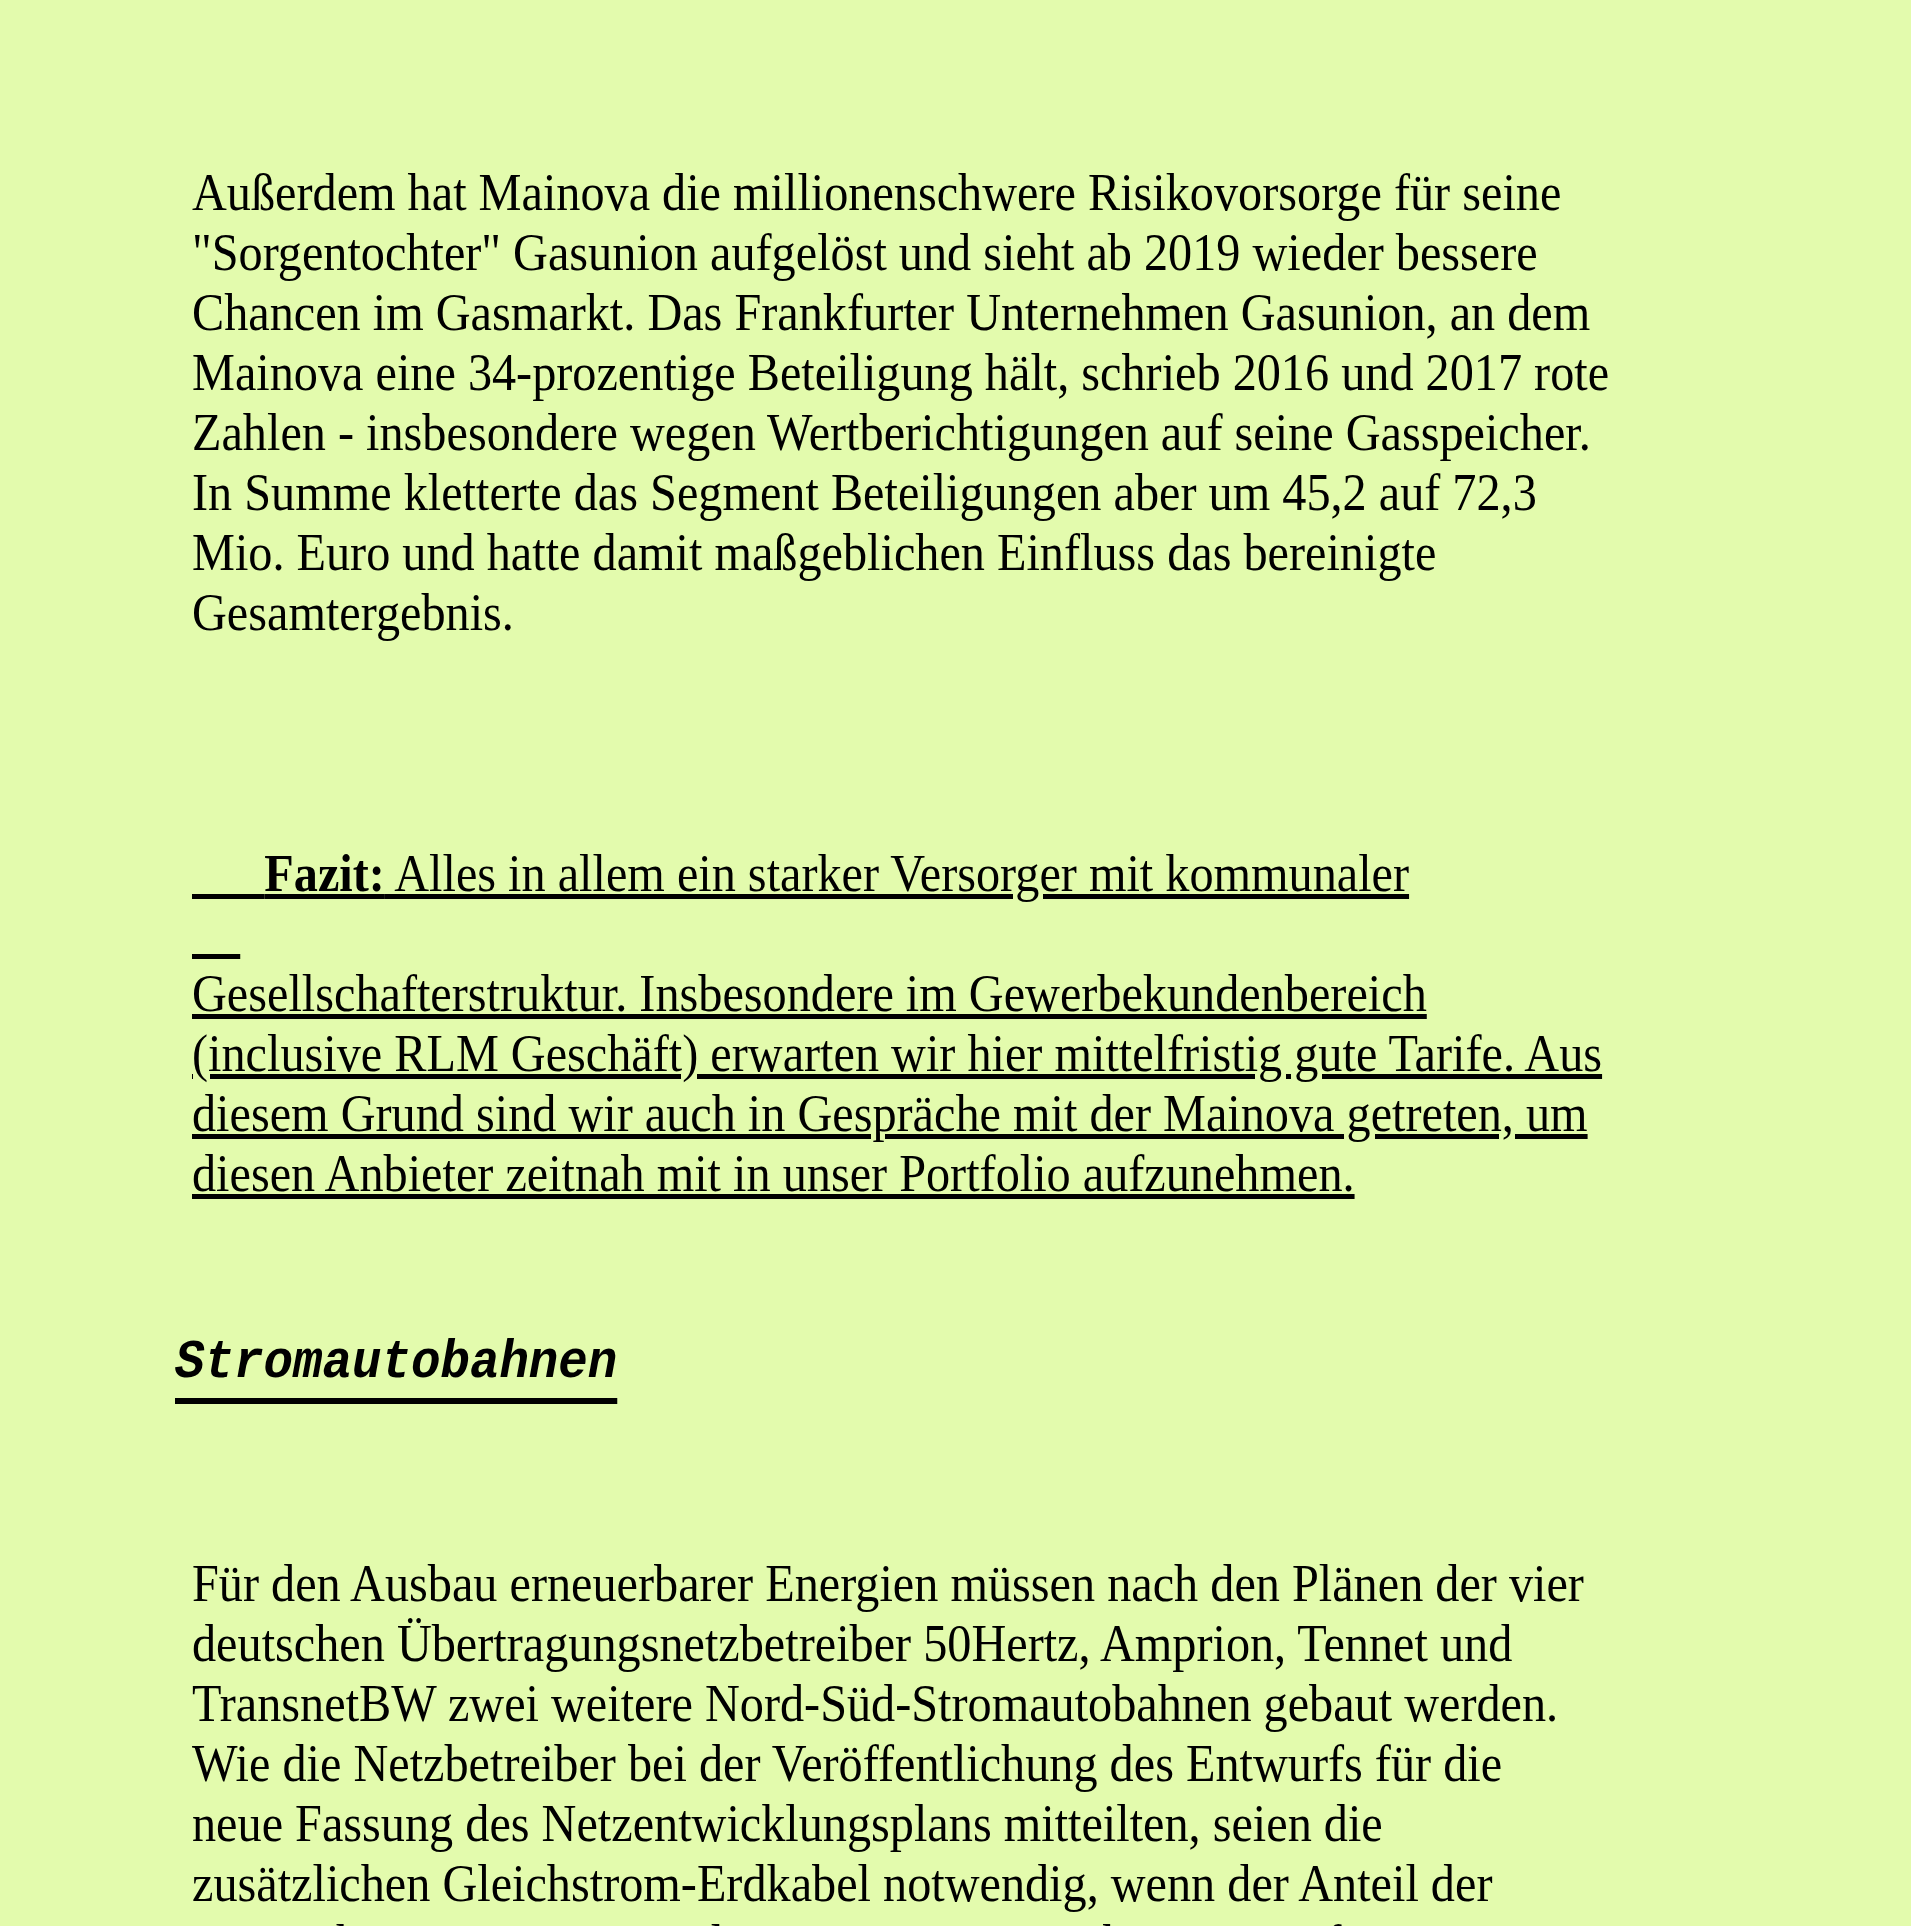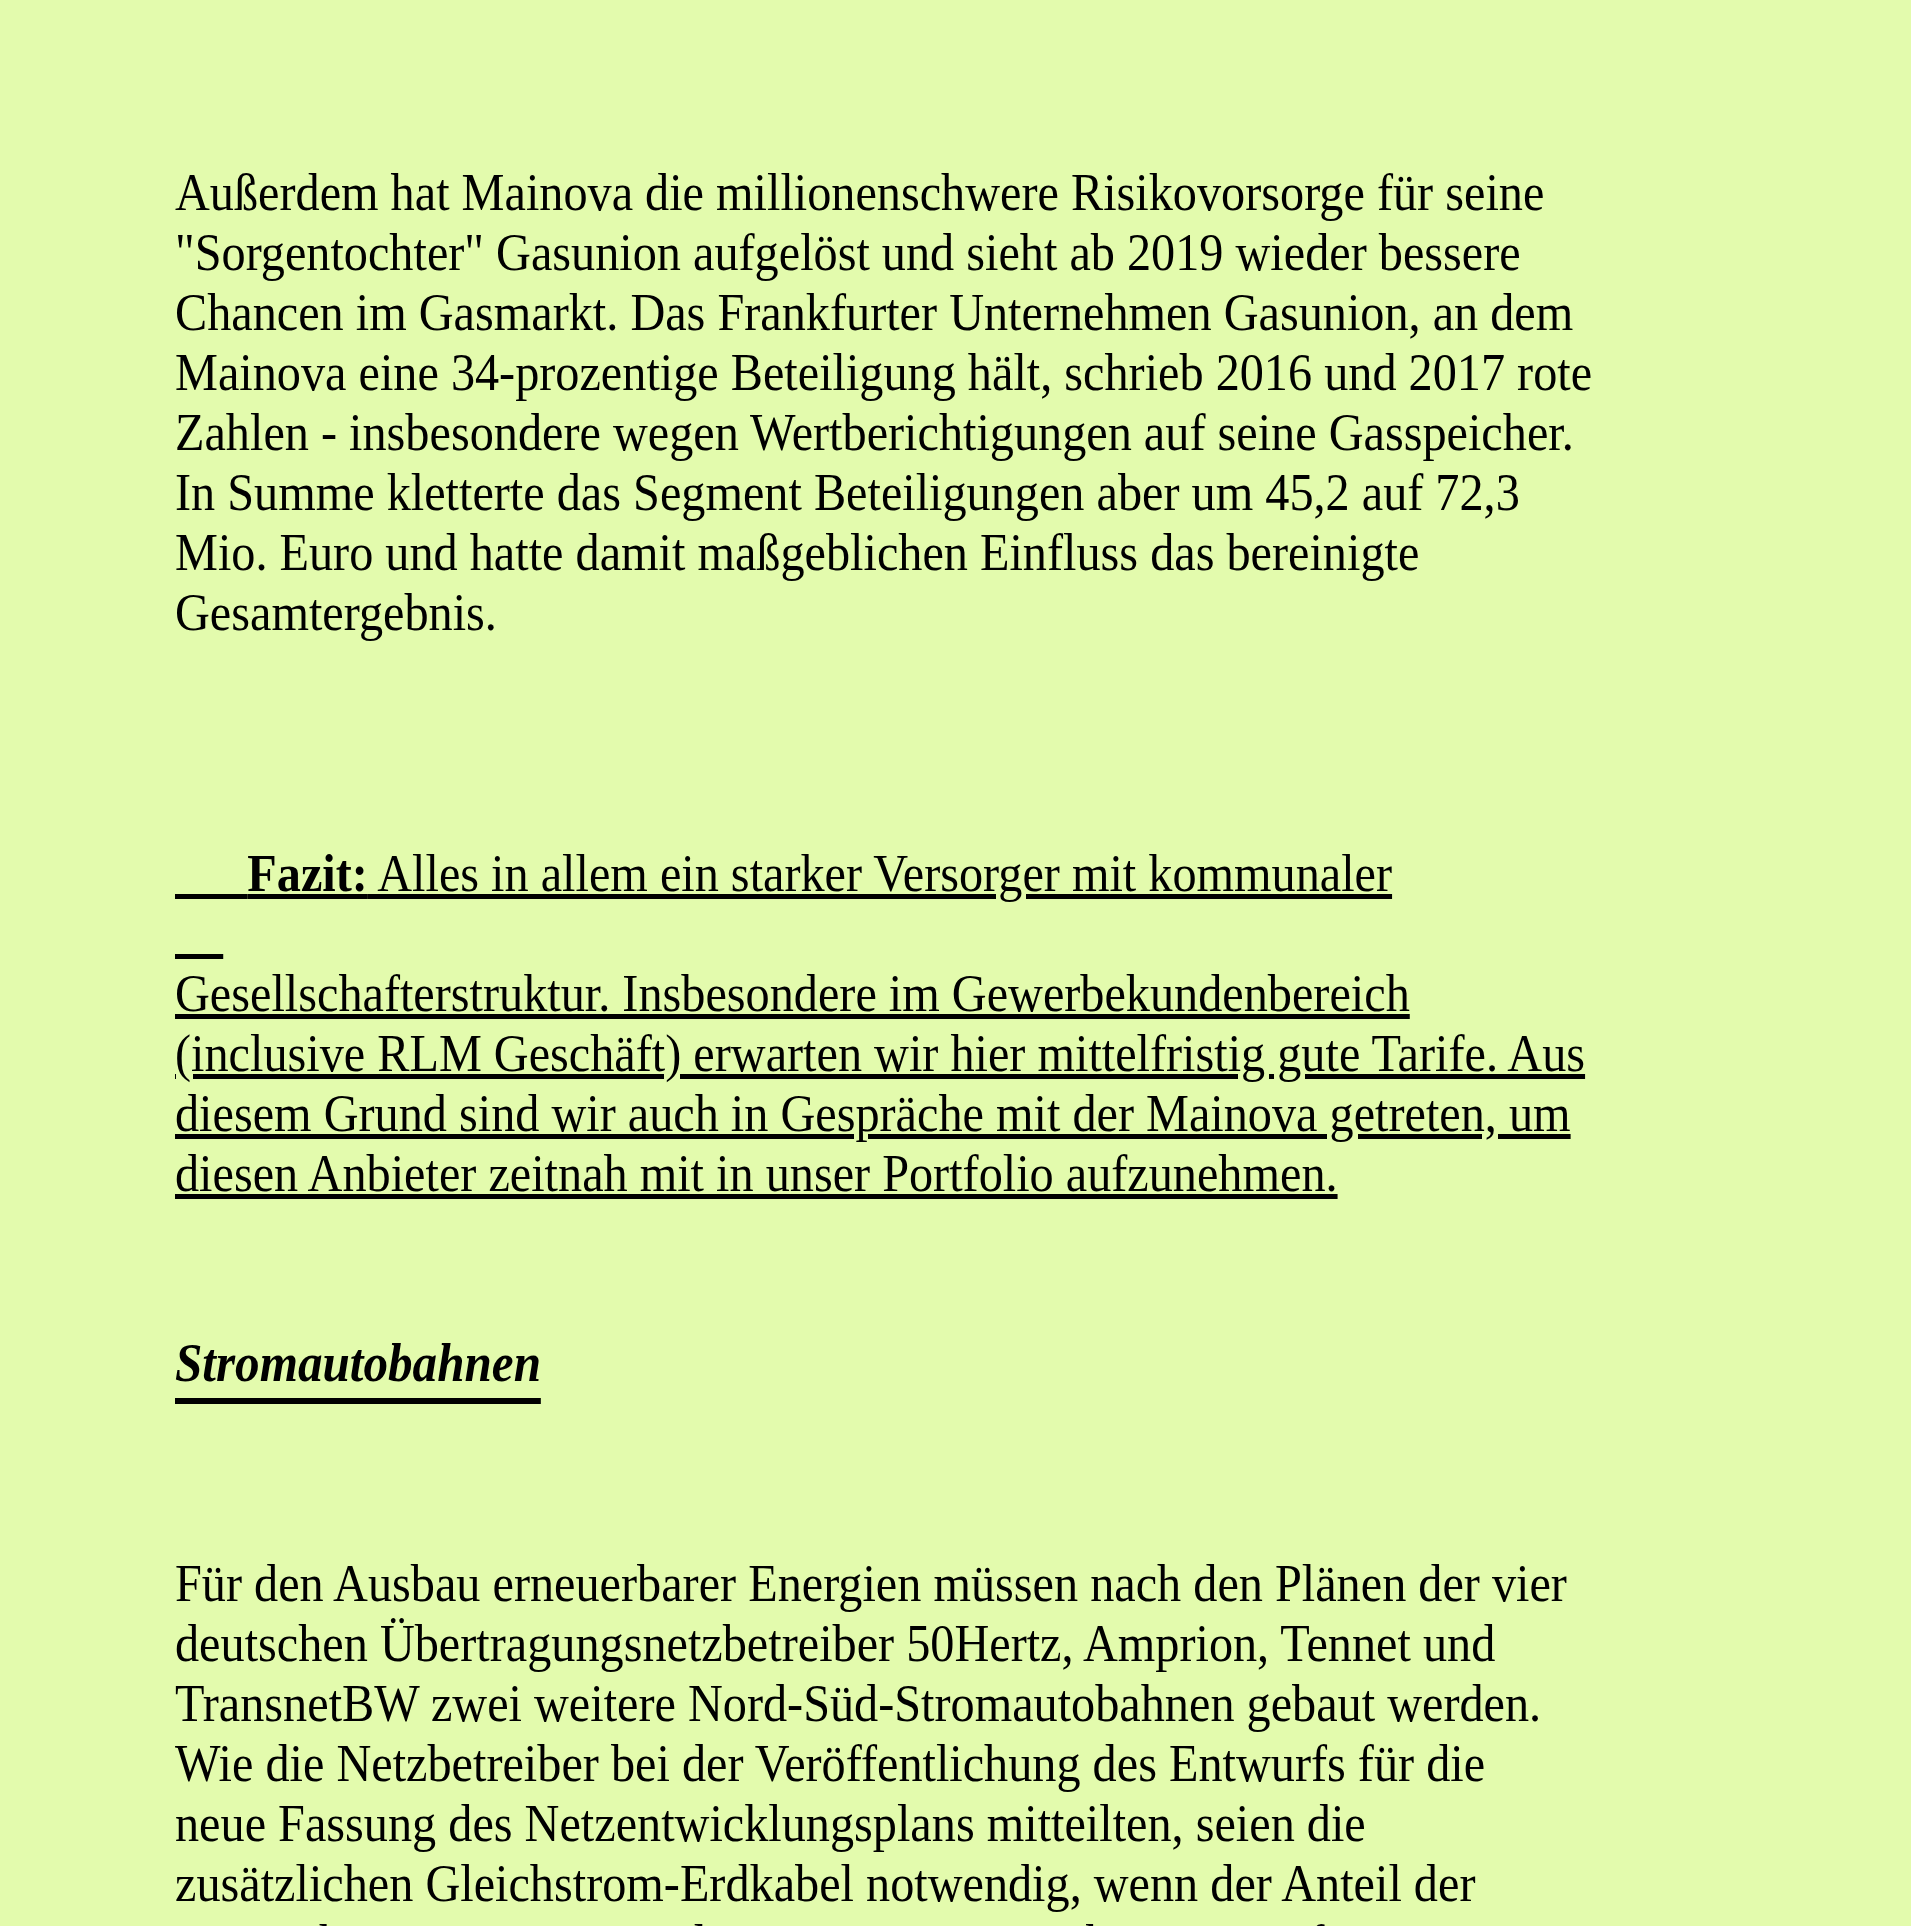--- a/index.html
+++ b/index.html
@@ -13,30 +13,30 @@
     height: 2703px;
     background: #e3fbad;
     color: #000000;
     font-family: "Liberation Serif", "DejaVu Serif", serif;
     font-size: 53px;
     line-height: 60px;
     overflow: hidden;
     box-sizing: border-box;
     padding: 0 169px 0 175px;
   }
-  .para { margin: 0; }
+  .para { margin: 17px; }
   .line {
     white-space: pre;
     transform: scaleX(0.91);
     transform-origin: 0 0;
   }
   .b { font-weight: 700; }
   .para-mainova        { margin-top: 162px; }
   .para-fazit-mainova  { margin-top: 141px; text-decoration: underline; }
-  .heading-block       { margin-top: 130px; }
+  .heading-block       { margin-top: 130px; font-family: Liberation Mono, monospace; }
   .para-stromautobahnen{ margin-top: 149px; }
   .heading-inner {
     display: inline-block;
     font-weight: 700;
     font-style: italic;
     font-size: 54px;
     line-height: 60px;
     padding-bottom: 5.4px;
     border-bottom: 6.2px solid #000000;
     transform: scaleX(0.91);

